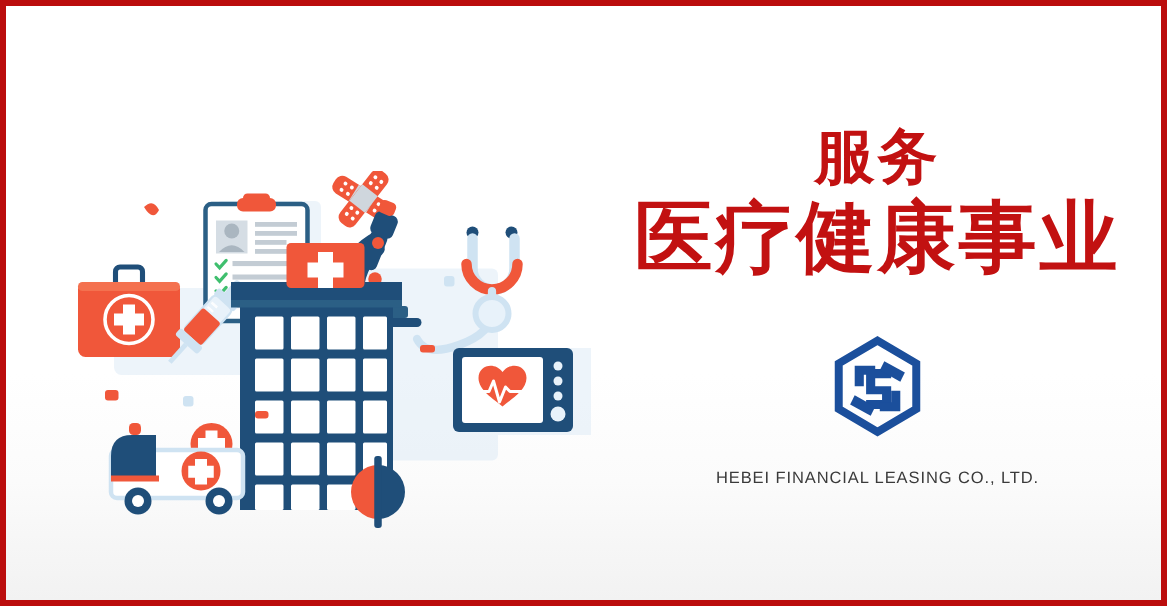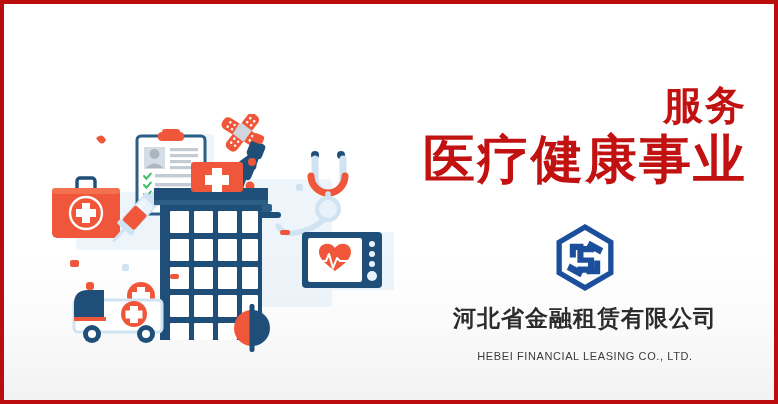--- a/index.html
+++ b/index.html
@@ -44,21 +44,21 @@
     text-align:center;
     line-height:1.18;
     letter-spacing:2px;
   }
   .headline-line {
     display:block;
     color:#c21111;
     font-weight:bold;
     font-family:"DejaVu Sans","Liberation Sans",sans-serif;
   }
-  #headline-line-1 { font-size:40px;text-align:right; }
+  #headline-line-1 { font-size:40px; }
   #headline-line-2 { font-size:52px; }
 
   
   #logo-block {
     margin-top:30px;
     display:flex;
     flex-direction:column;
     align-items:center;
   }
   #logo-mark { width:76px; height:76px; display:block; }
@@ -313,20 +313,19 @@
 
           <path d="M56 26 L74 36 L70 44 L52 34 Z"></path>
 
           <path d="M44 74 L26 64 L30 56 L48 66 Z"></path>
         </g>
         <g fill="#ffffff">
           <path d="M44 39 L58 39 L58 44 L44 44 Z" opacity="0"></path>
         </g>
       </svg>
 
-      <div id="company-name-cn">河北省金融租赁有限公司</div>
 
       <div id="company-name-en">HEBEI FINANCIAL LEASING CO., LTD.</div>
     </div>
 
   </div>
 
 </div>
 
 </body></html>

